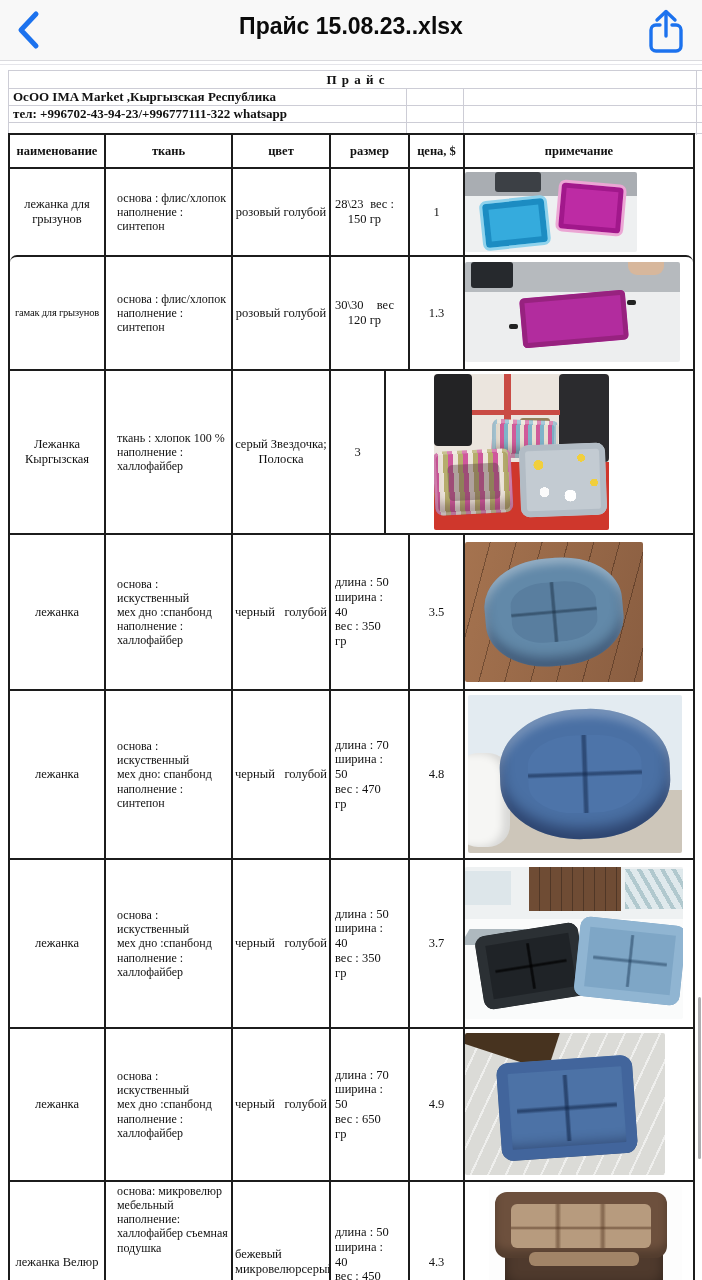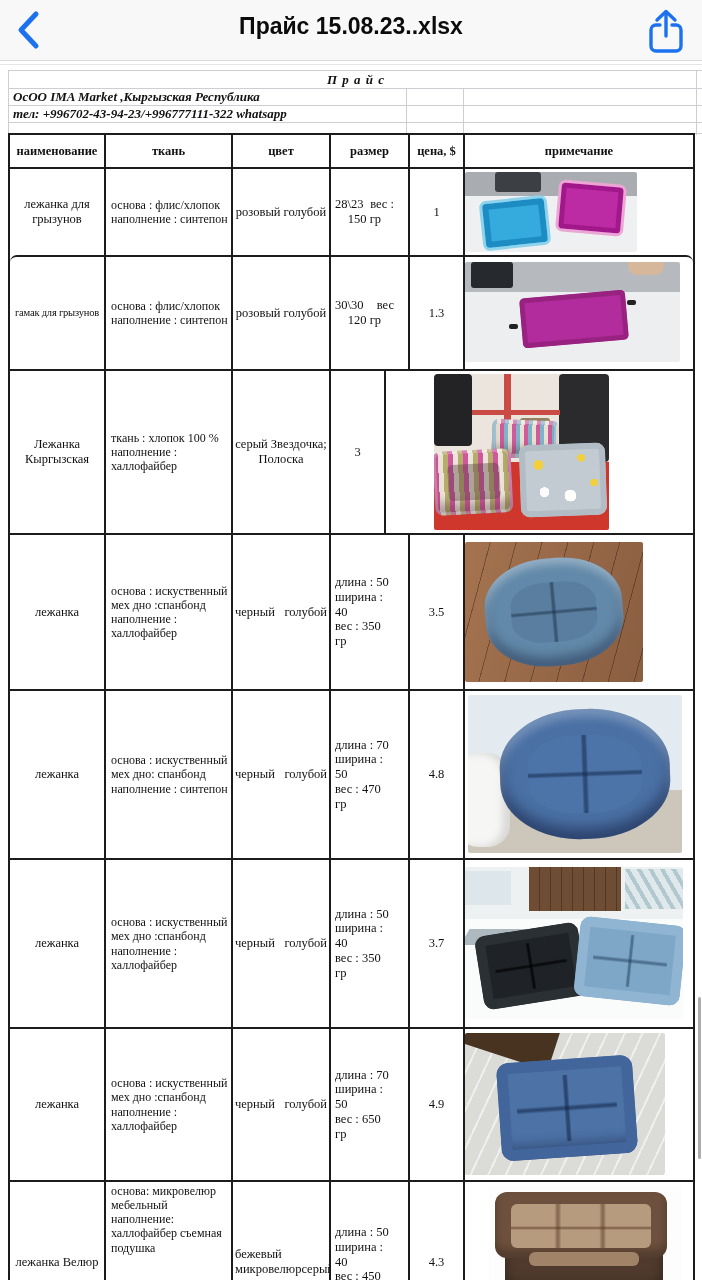--- a/index.html
+++ b/index.html
@@ -19,21 +19,21 @@
   }
   .back-btn{position:absolute;left:12px;top:6px;width:44px;height:46px;cursor:pointer;}
   .share-btn{position:absolute;right:14px;top:4px;width:44px;height:52px;cursor:pointer;}
   
   .doc{position:absolute;left:0;top:60px;width:702px;height:1220px;background:#fff;}
   .gridline-top{position:absolute;left:0;top:4px;width:702px;height:1px;background:#e5e5ea;}
   
   .topsec{
     position:absolute;left:8px;top:10px;width:694px;height:64px;
     border-top:1px solid #cdcdd6;border-left:1px solid #cdcdd6;
-    font-weight:bold;font-size:13px;font-style:italic;
+    font-weight:bold;font-size:13px;
   }
   .ts-row{position:relative;border-bottom:1px solid #cdcdd6;display:flex;align-items:center;}
   .ts-title{height:17px;justify-content:center;letter-spacing:1px;}
   .ts-line{height:16px;padding-left:4px;}
   .ts-empty{height:10px;}
   .ts-v{position:absolute;top:18px;bottom:0;width:1px;background:#cdcdd6;}
   .ts-v.v1{left:397px;}.ts-v.v2{left:454px;}
   .ts-v.v3{left:687px;top:0;}
   
   .ptable{
@@ -48,21 +48,21 @@
     padding:2px 3px;font-size:12.5px;line-height:1.18;overflow:hidden;position:relative;
   }
   .cell:last-child{border-right:none;}
   .cw0{width:96px;}.cw1{width:127px;}.cw2{width:98px;}.cw3{width:79px;}.cw4{width:55px;}.cw5{flex:1;}
   .hrow{height:32px;}
   .hrow .cell{justify-content:center;text-align:center;font-weight:bold;padding:0 1px;font-size:12.5px;}
   .r1{height:86px;}.r2{height:112px;border-radius:7px;}.r3{height:162px;}.r4{height:154px;}
   .r5{height:167px;}.r6{height:167px;}.r7{height:151px;}.r8{height:160px;}
   .name{text-align:center;}
   .nowrap1{font-size:10.5px;letter-spacing:-0.2px;white-space:nowrap;padding:0;}
-  .fabric{text-align:left;padding-left:5px;font-size:12px;}
+  .fabric{text-align:left;padding-left:11px;font-size:12px;}
   .color{text-align:center;padding:1px 2px;}
   .size{text-align:left;padding-left:4px;padding-right:14px;}
   .price{text-align:center;}
   .note{padding:0;justify-content:flex-start;}
   .vtop{justify-content:flex-start;padding-top:2px;}
   .split{display:flex;justify-content:space-between;}
   .lc{text-align:center;}
   .ll{text-align:left;}
   
   .ph{position:absolute;overflow:hidden;border-radius:2px;}

